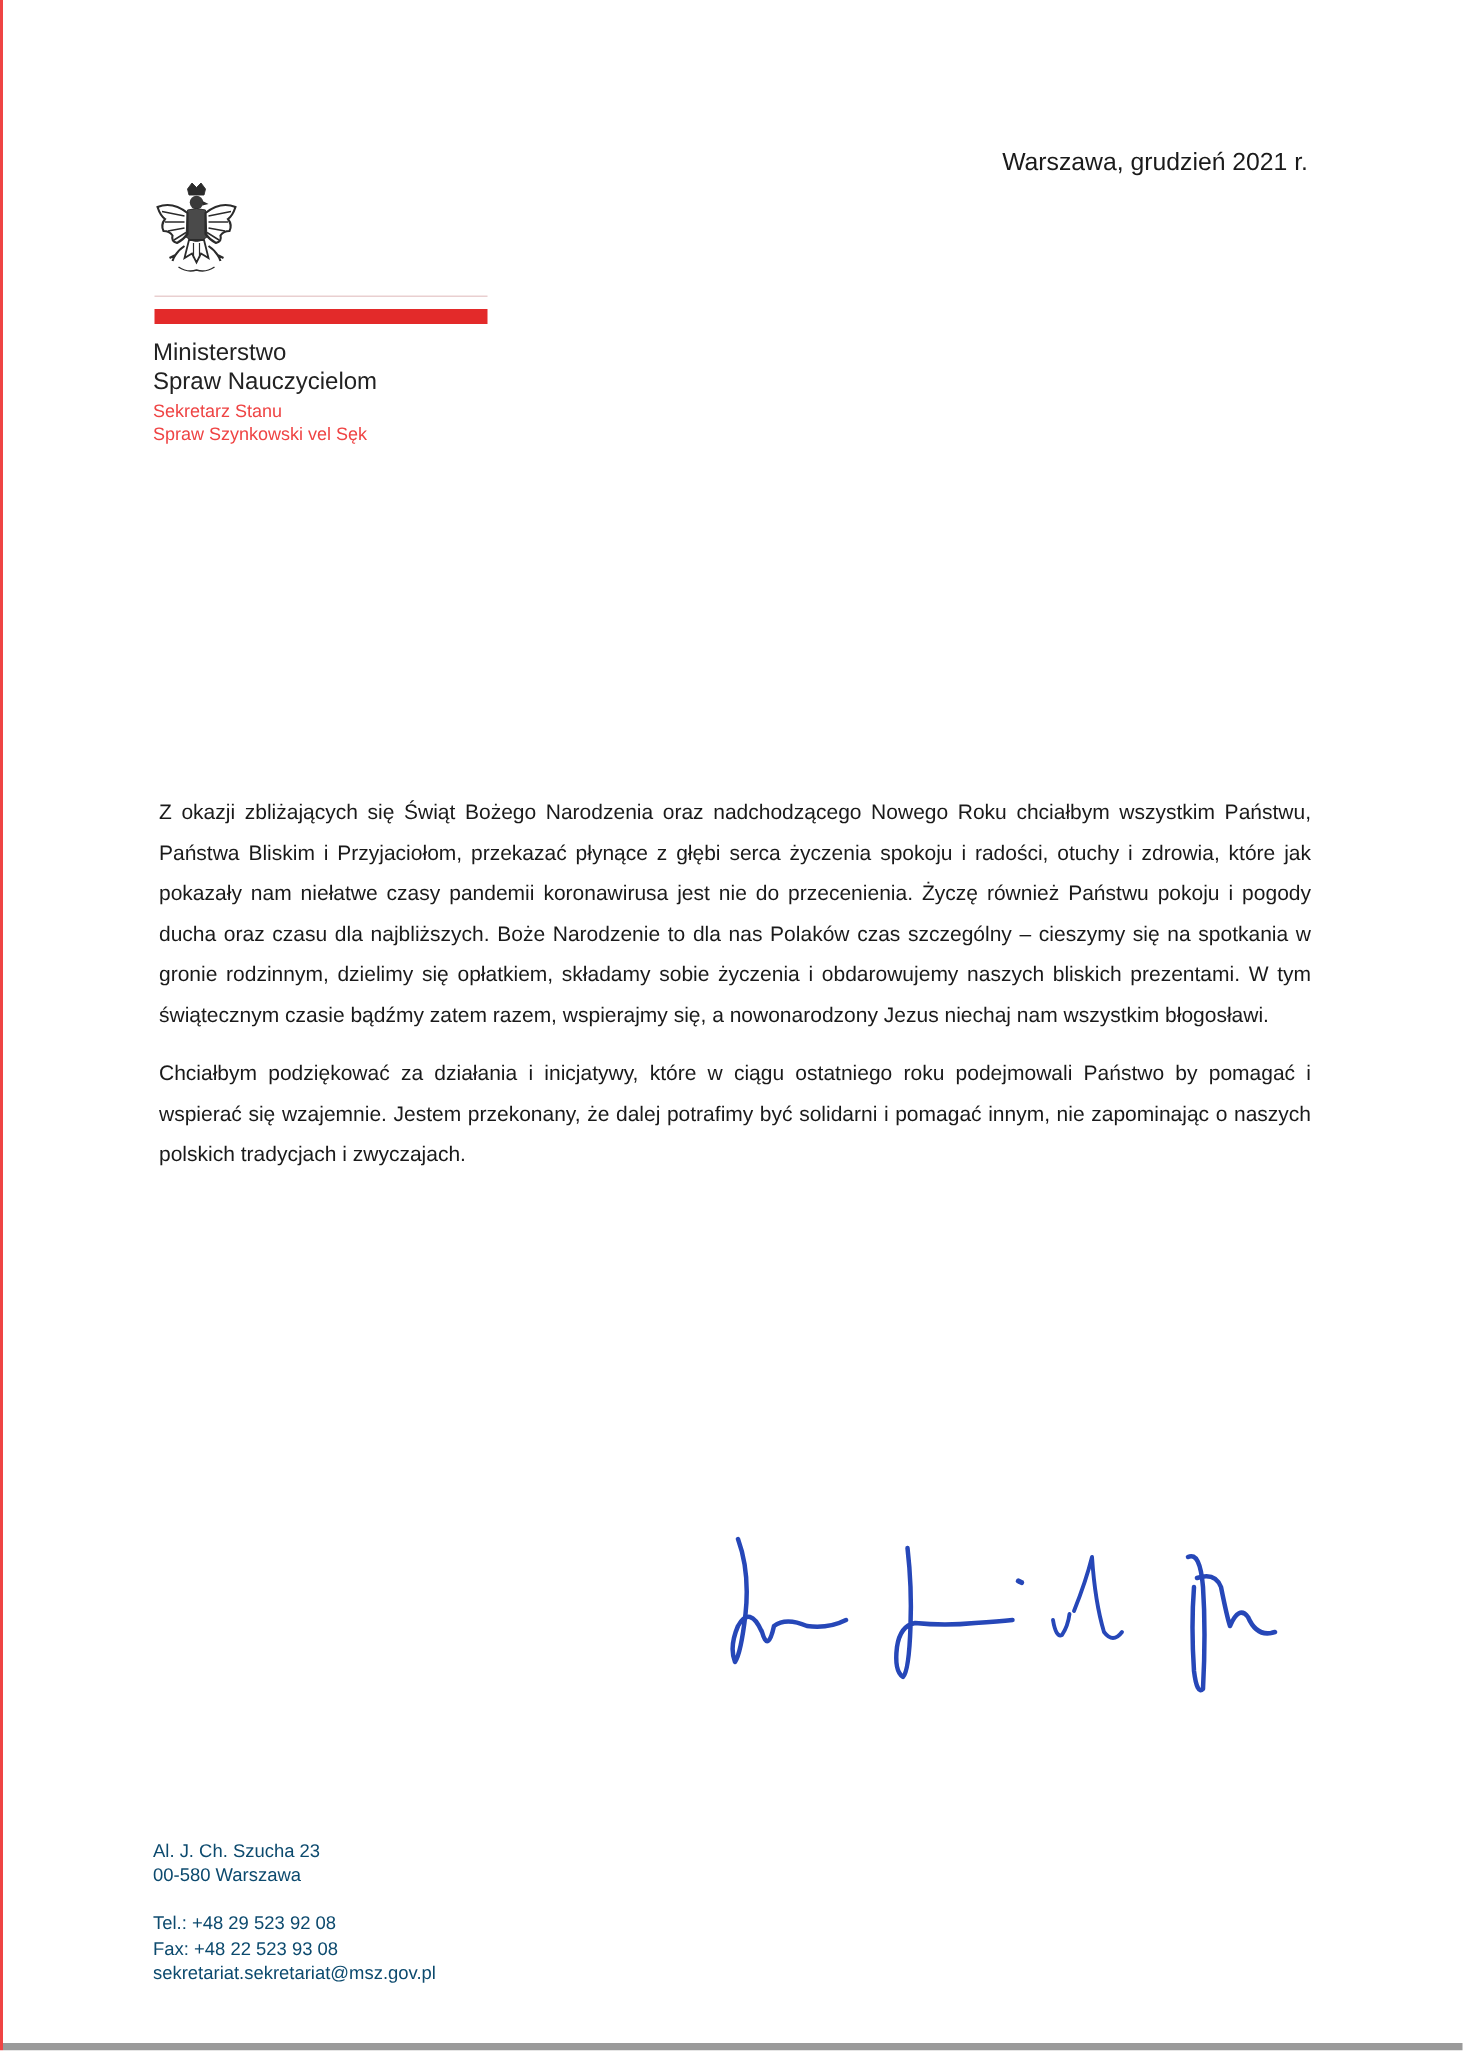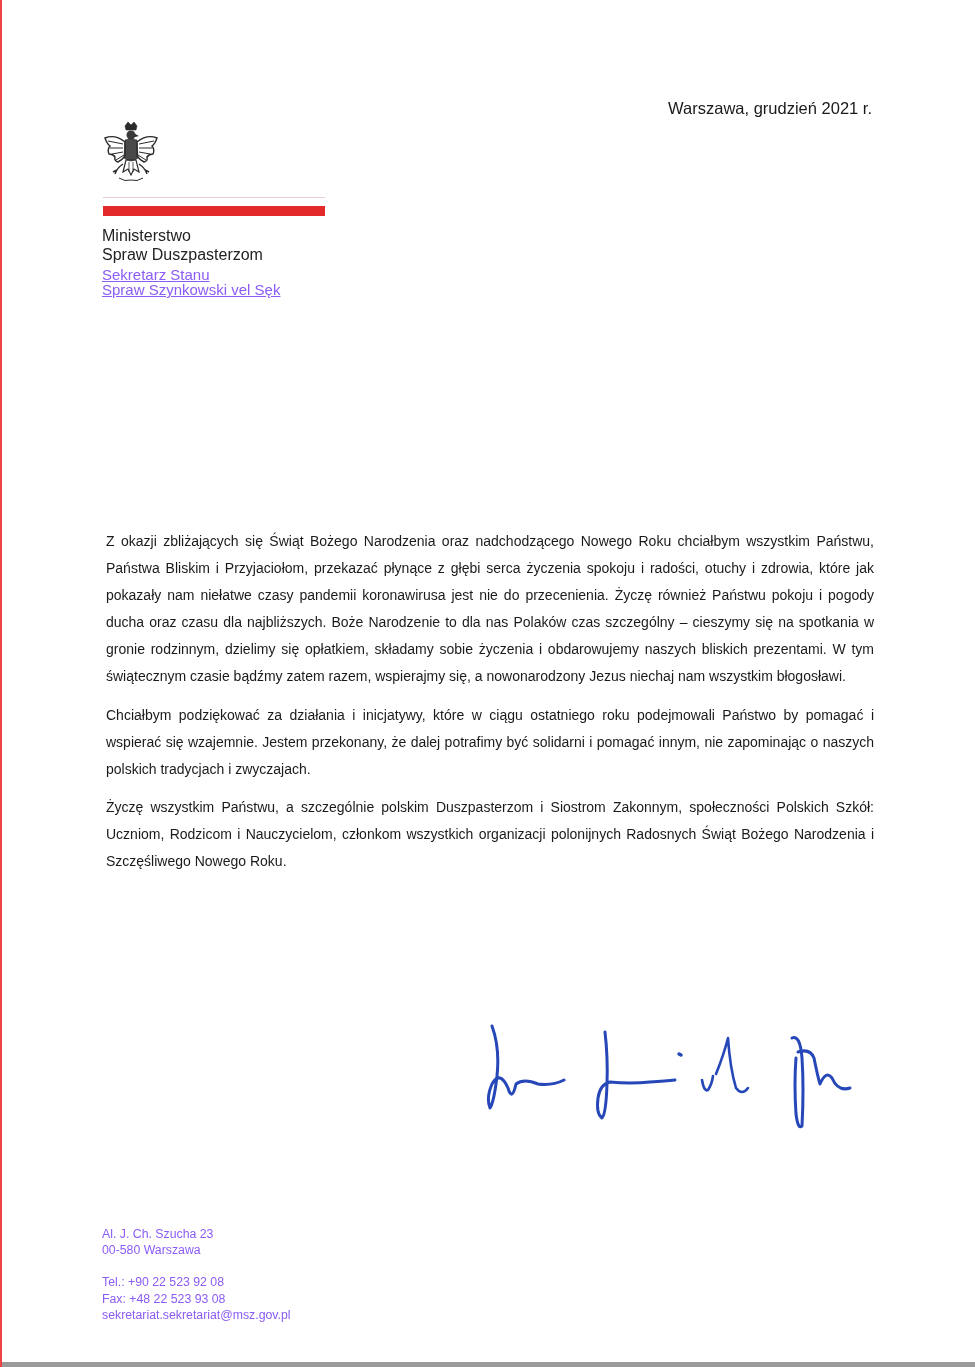--- a/index.html
+++ b/index.html
@@ -64,24 +64,23 @@
     }
     .ministry {
       position: absolute;
       left: 100px;
       top: 226px;
       font-size: 16px;
       line-height: 19px;
       color: #222222;
     }
     .ministry .sub {
-      font-size: 15px;
+      font-size: 12px;
       line-height: 15px;
-      color: #8b5cf6;
-      text-decoration: underline;
+      color: #ef4444;
     }
     .ministry .sub.first { margin-top: 3px; }
     .greetings {
       position: absolute;
       left: 104px;
       top: 365px;
       font-style: italic;
       font-size: 17.5px;
       color: #1a1a1a;
     }
@@ -108,21 +107,21 @@
       top: 1018px;
       width: 380px;
       height: 115px;
     }
     .footer {
       position: absolute;
       left: 100px;
       top: 1226px;
       font-size: 12.3px;
       line-height: 16.2px;
-      color: #8b5cf6;
+      color: #0c4a6e;
     }
     .footer .gap { height: 16px; }
   </style>
 </head>
 <body>
 
 <div class="page">
 
   <div class="date-line">Warszawa, grudzień 2021 r.</div>
 
@@ -149,32 +148,31 @@
 
       <path d="M18 58 Q24 62 30 60 Q36 62 42 58" fill="none" stroke-width="1"></path>
     </g>
   </svg>
 
   <div class="thin-rule"></div>
   <div class="red-bar"></div>
 
   <div class="ministry">
     <div>Ministerstwo</div>
-    <div>Spraw Duszpasterzom</div>
+    <div>Spraw Nauczycielom</div>
     <div class="sub first">Sekretarz Stanu</div>
     <div class="sub">Spraw Szynkowski vel Sęk</div>
   </div>
 
   <div class="greetings">
   </div>
 
   <div class="body-text">
     <p>Z okazji zbliżających się Świąt Bożego Narodzenia oraz nadchodzącego Nowego Roku chciałbym wszystkim Państwu, Państwa Bliskim i Przyjaciołom, przekazać płynące z głębi serca życzenia spokoju i radości, otuchy i zdrowia, które jak pokazały nam niełatwe czasy pandemii koronawirusa jest nie do przecenienia. Życzę również Państwu pokoju i pogody ducha oraz czasu dla najbliższych. Boże Narodzenie to dla nas Polaków czas szczególny – cieszymy się na spotkania w gronie rodzinnym, dzielimy się opłatkiem, składamy sobie życzenia i obdarowujemy naszych bliskich prezentami. W tym świątecznym czasie bądźmy zatem razem, wspierajmy się, a nowonarodzony Jezus niechaj nam wszystkim błogosławi.</p>
     <p>Chciałbym podziękować za działania i inicjatywy, które w ciągu ostatniego roku podejmowali Państwo by pomagać i wspierać się wzajemnie. Jestem przekonany, że dalej potrafimy być solidarni i pomagać innym, nie zapominając o naszych polskich tradycjach i zwyczajach.</p>
-    <p>Życzę wszystkim Państwu, a szczególnie polskim Duszpasterzom i Siostrom Zakonnym, społeczności Polskich Szkół: Uczniom, Rodzicom i Nauczycielom, członkom wszystkich organizacji polonijnych Radosnych Świąt Bożego Narodzenia i Szczęśliwego Nowego Roku.</p>
   </div>
 
   <svg class="signature" viewBox="0 0 380 115">
     <g fill="none" stroke="#2647b8" stroke-linecap="round" stroke-linejoin="round">
 
       <path d="M12 8 Q20 30 17 58 Q14 84 10 90 Q6 80 12 66 Q20 52 28 70 Q32 84 36 66 Q44 60 58 66 Q72 68 84 62" stroke-width="3"></path>
 
       <path d="M125 14 Q128 40 127 66 Q126 96 122 100 Q116 96 118 80 Q120 66 130 64 Q150 66 170 64 Q186 63 195 62" stroke-width="3"></path>
       <path d="M199 36 L201 37" stroke-width="3.5"></path>
 
@@ -183,19 +181,19 @@
 
       <path d="M312 20 Q320 16 322 40 Q324 70 322 108 Q318 112 316 96 Q314 66 316 40" stroke-width="3"></path>
       <path d="M318 34 Q330 30 334 40 Q338 60 340 66 Q346 52 352 60 Q358 74 370 70" stroke-width="3"></path>
     </g>
   </svg>
 
   <div class="footer">
     <div>Al. J. Ch. Szucha 23</div>
     <div>00-580 Warszawa</div>
     <div class="gap"></div>
-    <div>Tel.: +90 22 523 92 08</div>
+    <div>Tel.: +48 29 523 92 08</div>
     <div>Fax: +48 22 523 93 08</div>
     <div>sekretariat.sekretariat@msz.gov.pl</div>
   </div>
 
   <div class="bottom-edge"></div>
 </div>
 
 </body></html>

